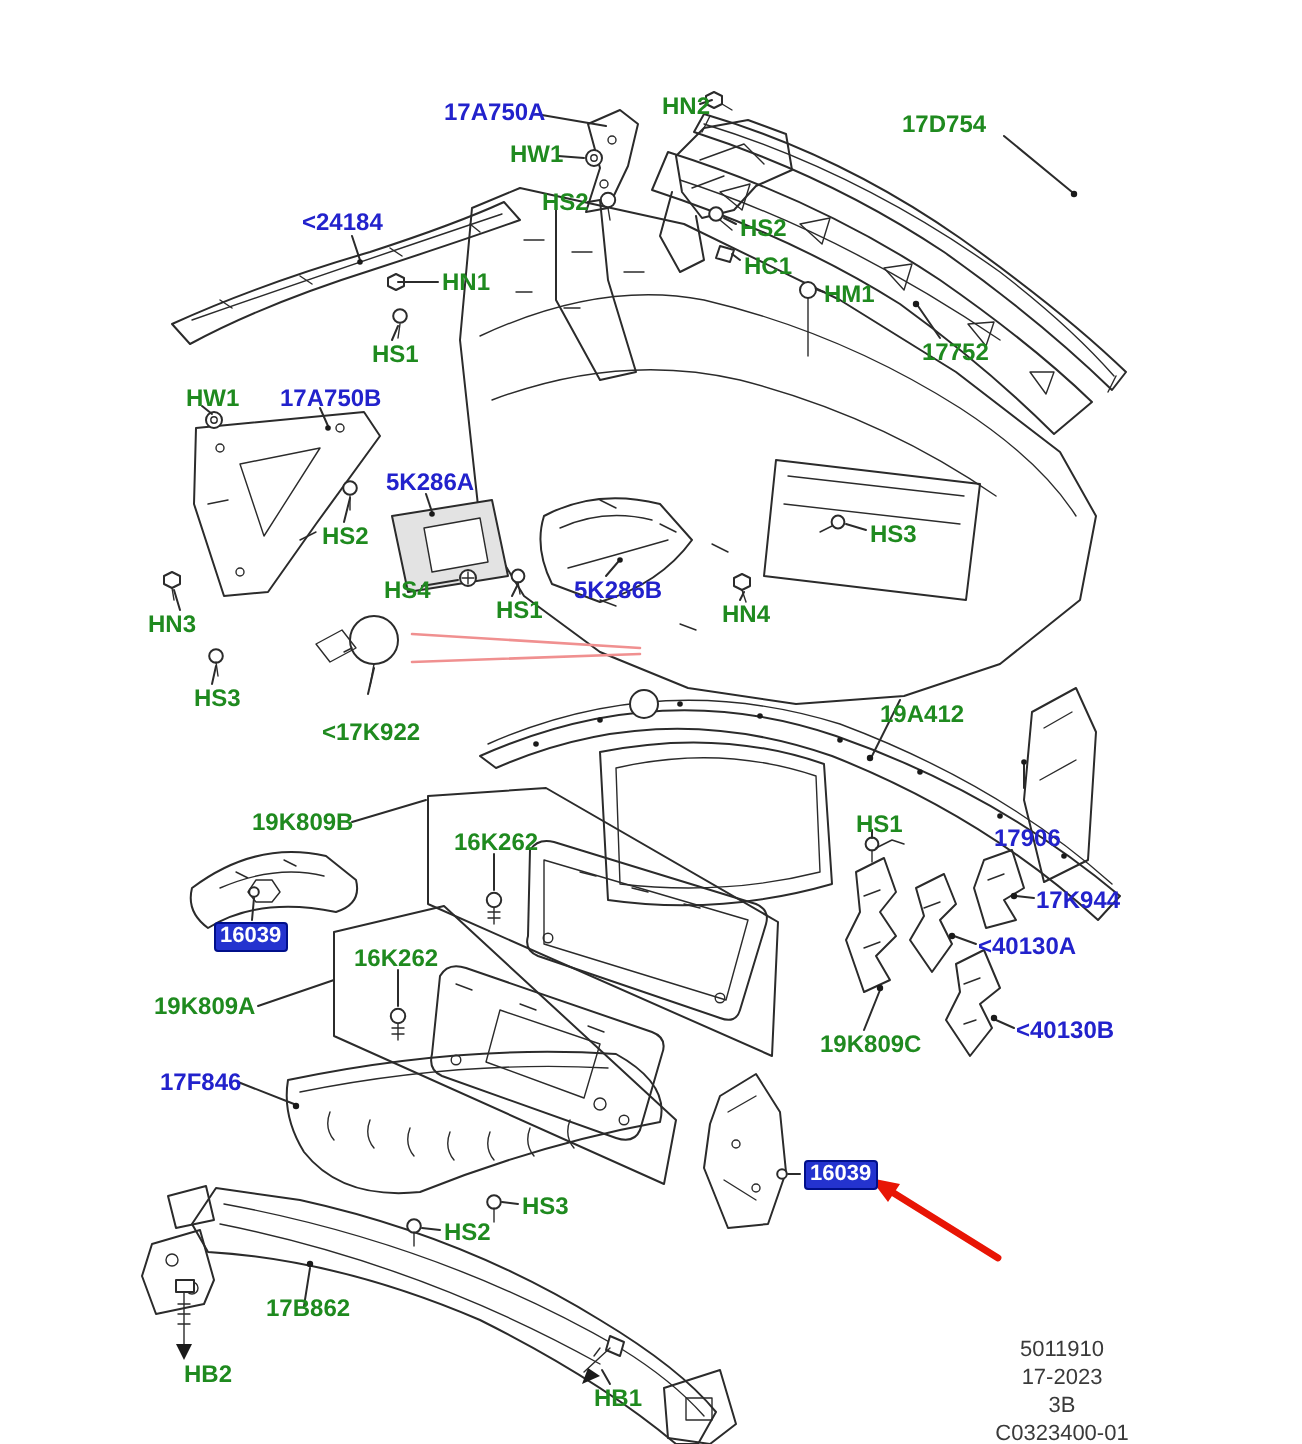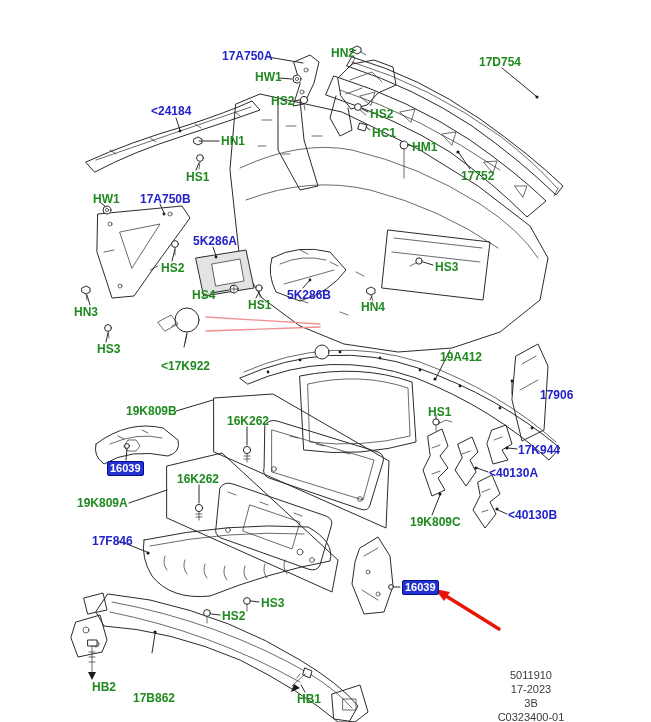--- a/index.html
+++ b/index.html
@@ -362,55 +362,55 @@
       <path class="red" d="M499,629 L446,596"></path>
       <polygon class="redfill" points="435,589 450,592 444,601"></polygon>
     </g>
   </svg>
 
   <div id="labels-layer">
       <span class="lbl lbl-blue" style="left: 222px; top: 50px;">17A750A</span>
       <span class="lbl lbl-green" style="left: 331px; top: 47px;">HN2</span>
       <span class="lbl lbl-green" style="left: 255px; top: 71px;">HW1</span>
       <span class="lbl lbl-green" style="left: 271px; top: 95px;">HS2</span>
-      <span class="lbl lbl-green" style="left: 479px; top: 56px;">17D754</span>
+      <span class="lbl lbl-green" style="left: 451px; top: 56px;">17D754</span>
       <span class="lbl lbl-blue" style="left: 151px; top: 105px;">&lt;24184</span>
       <span class="lbl lbl-green" style="left: 370px; top: 108px;">HS2</span>
       <span class="lbl lbl-green" style="left: 372px; top: 127px;">HC1</span>
       <span class="lbl lbl-green" style="left: 221px; top: 135px;">HN1</span>
       <span class="lbl lbl-green" style="left: 412px; top: 141px;">HM1</span>
       <span class="lbl lbl-green" style="left: 186px; top: 171px;">HS1</span>
       <span class="lbl lbl-green" style="left: 461px; top: 170px; text-align: right;">17752</span>
       <span class="lbl lbl-green" style="left: 93px; top: 193px;">HW1</span>
       <span class="lbl lbl-blue" style="left: 140px; top: 193px;">17A750B</span>
       <span class="lbl lbl-blue" style="left: 193px; top: 235px; text-align: center;">5K286A</span>
       <span class="lbl lbl-green" style="left: 161px; top: 262px;">HS2</span>
       <span class="lbl lbl-green" style="left: 192px; top: 289px;">HS4</span>
       <span class="lbl lbl-green" style="left: 248px; top: 299px;">HS1</span>
       <span class="lbl lbl-blue" style="left: 287px; top: 289px;">5K286B</span>
       <span class="lbl lbl-green" style="left: 74px; top: 306px;">HN3</span>
       <span class="lbl lbl-green" style="left: 97px; top: 343px;">HS3</span>
       <span class="lbl lbl-green" style="left: 161px; top: 360px;">&lt;17K922</span>
       <span class="lbl lbl-green" style="left: 435px; top: 261px;">HS3</span>
       <span class="lbl lbl-green" style="left: 361px; top: 301px;">HN4</span>
       <span class="lbl lbl-green" style="left: 440px; top: 351px;">19A412</span>
-      <span class="lbl lbl-blue" style="left: 497px; top: 389px; margin-left: 43px;">17906</span>
+      <span class="lbl lbl-blue" style="left: 497px; top: 413px;">17906</span>
       <span class="lbl lbl-green" style="left: 428px; top: 406px;">HS1</span>
       <span class="lbl lbl-green" style="left: 126px; top: 405px;">19K809B</span>
       <span class="lbl lbl-green" style="left: 227px; top: 415px;">16K262</span>
       <span class="lbl lbl-green" style="left: 177px; top: 473px;">16K262</span>
       <span class="lbl lbl-green" style="left: 77px; top: 497px;">19K809A</span>
       <span class="lbl lbl-blue" style="left: 518px; top: 444px;">17K944</span>
       <span class="lbl lbl-blue" style="left: 489px; top: 467px;">&lt;40130A</span>
       <span class="lbl lbl-blue" style="left: 508px; top: 509px;">&lt;40130B</span>
       <span class="lbl lbl-green" style="left: 410px; top: 516px;">19K809C</span>
-      <span class="lbl lbl-blue" style="left: 92px; top: 535px; text-align: right;">17F846</span>
+      <span class="lbl lbl-blue" style="left: 80px; top: 535px; text-align: right;">17F846</span>
       <span class="lbl lbl-green" style="left: 261px; top: 597px;">HS3</span>
       <span class="lbl lbl-green" style="left: 222px; top: 610px;">HS2</span>
-      <span class="lbl lbl-green" style="left: 133px; top: 692px; text-align: center;">17B862</span>
+      <span class="lbl lbl-green" style="left: 133px; top: 648px; text-align: center;">17B862</span>
       <span class="lbl lbl-green" style="left: 92px; top: 681px;">HB2</span>
       <span class="lbl lbl-green" style="left: 297px; top: 693px;">HB1</span>
       <span class="lbl lbl-highlight" style="left: 107px; top: 461px;">16039</span>
       <span class="lbl lbl-highlight" style="left: 402px; top: 580px;">16039</span>
     </div>
 
   <div id="footer">
     <div>5011910</div>
     <div>17-2023</div>
     <div>3B</div>

